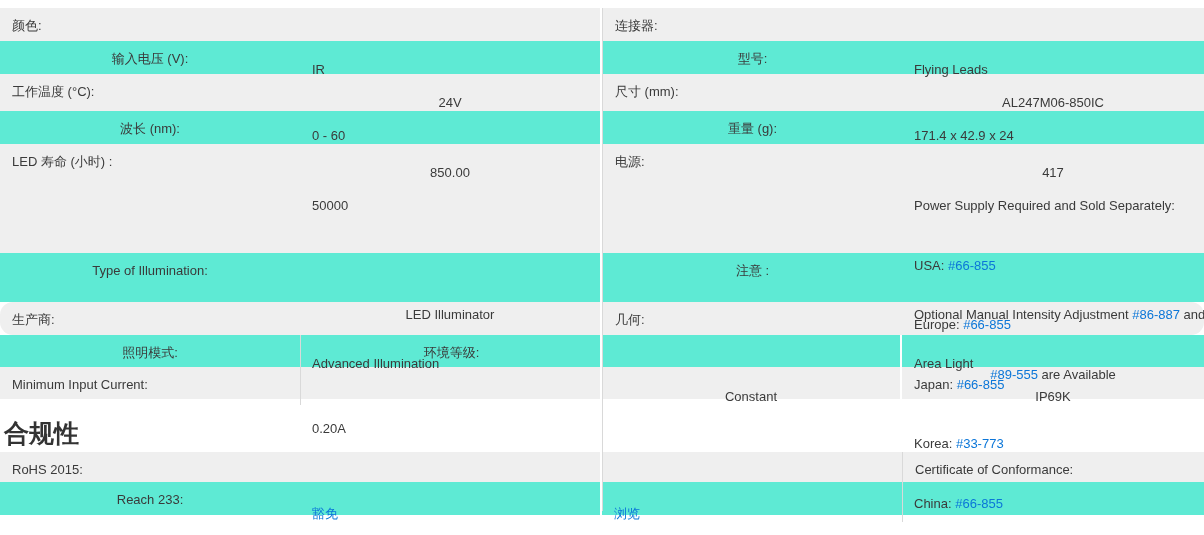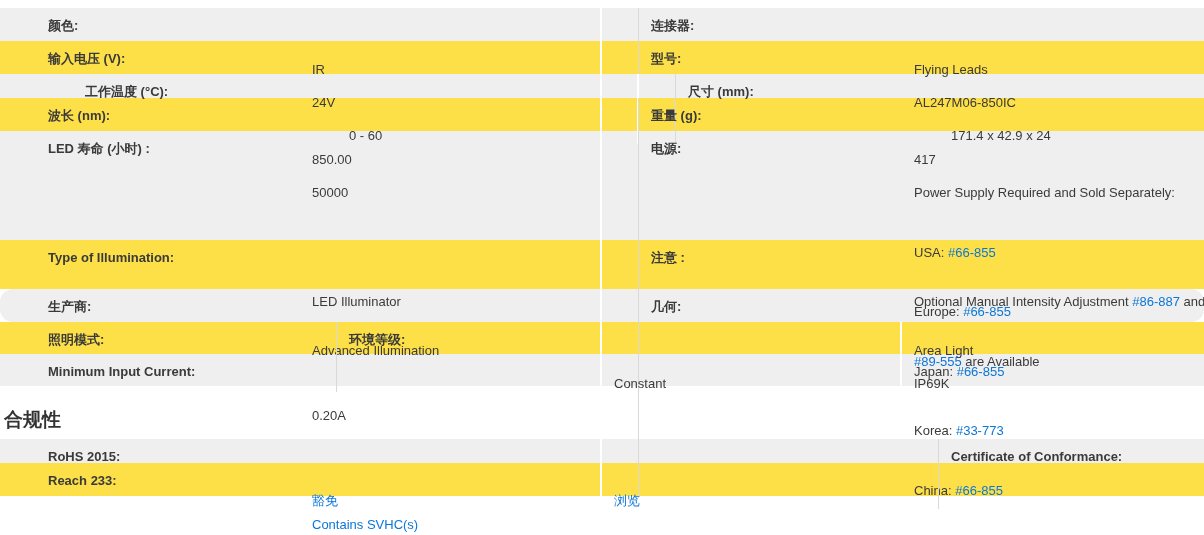--- a/index.html
+++ b/index.html
@@ -13,43 +13,43 @@
   body { width: 1204px; height: 535px; overflow: hidden; }
 
   .spec-table { margin-top: 8px; }
   .comp-table { }
 
   .row {
     display: grid;
     grid-template-columns: 300px 302px 300px 302px;
   }
   .row.gray { background: var(--row-gray, #efefef); }
-  .row.white { background: #fde047; }
+  .row.white { background: #5eead4; text-align: center; }
 
   .cell {
     padding: 10px 12px 0 12px;
     line-height: 15.5px;
     overflow: visible;
   }
-  .cell.label { font-weight: bold; margin-left: 36px; }
+  .cell.label { font-weight: normal; }
   .cell.value { padding-left: 12px; }
   
   .cell.right-label { border-left: 1px solid var(--divider, #d9d9d9); }
   .cell.left-value.divided { border-right: 2px solid #ffffff; }
 
   .line { min-height: 15.5px; white-space: nowrap; margin-top: 44px; }
 
   a.spec-link {
     color: var(--link-color, #0b76d8);
     text-decoration: none;
     cursor: pointer;
   }
 
   .comp-title {
-    font-size: 19px;
+    font-size: 25px;
     font-weight: bold;
     color: #333333;
     margin: 23px 0 8px 4px;
     line-height: 22px;
   }
 </style>
 </head>
 <body>
 
 <div>
@@ -67,21 +67,21 @@
       <div class="row white" style="height: 33px;">
         <div class="cell label left-label">输入电压 (V):</div>
         <div class="cell value left-value divided">
           <div class="line"><span>24V</span></div>
         </div>
         <div class="cell label right-label">型号:</div>
         <div class="cell value right-value">
           <div class="line"><span>AL247M06-850IC</span></div>
         </div>
       </div>
-      <div class="row gray" style="height: 24px; padding-left: 37px;">
+      <div class="row gray" style="height: 37px;">
         <div class="cell label left-label">工作温度 (°C):</div>
         <div class="cell value left-value divided">
           <div class="line"><span>0 - 60</span></div>
         </div>
         <div class="cell label right-label">尺寸 (mm):</div>
         <div class="cell value right-value">
           <div class="line"><span>171.4 x 42.9 x 24</span></div>
         </div>
       </div>
       <div class="row white" style="height: 33px;">
@@ -144,21 +144,21 @@
         <div class="cell label left-label">Minimum Input Current:</div>
         <div class="cell value left-value">
           <div class="line"><span>0.20A</span></div>
         </div>
       </div>
     </div>
 
   <div class="comp-title">合规性</div>
 
   <div id="comp-table" class="comp-table">
-      <div class="row gray" style="height: 24px;">
+      <div class="row gray" style="height: 30px;">
         <div class="cell label left-label">RoHS 2015:</div>
         <div class="cell value left-value divided">
           <div class="line"><a class="spec-link" href="#">豁免</a></div>
         </div>
         <div class="cell value right-value">
           <div class="line"><a class="spec-link" href="#">浏览</a></div>
         </div>
         <div class="cell label right-label">Certificate of Conformance:</div>
       </div>
       <div class="row white" style="height: 33px;">

